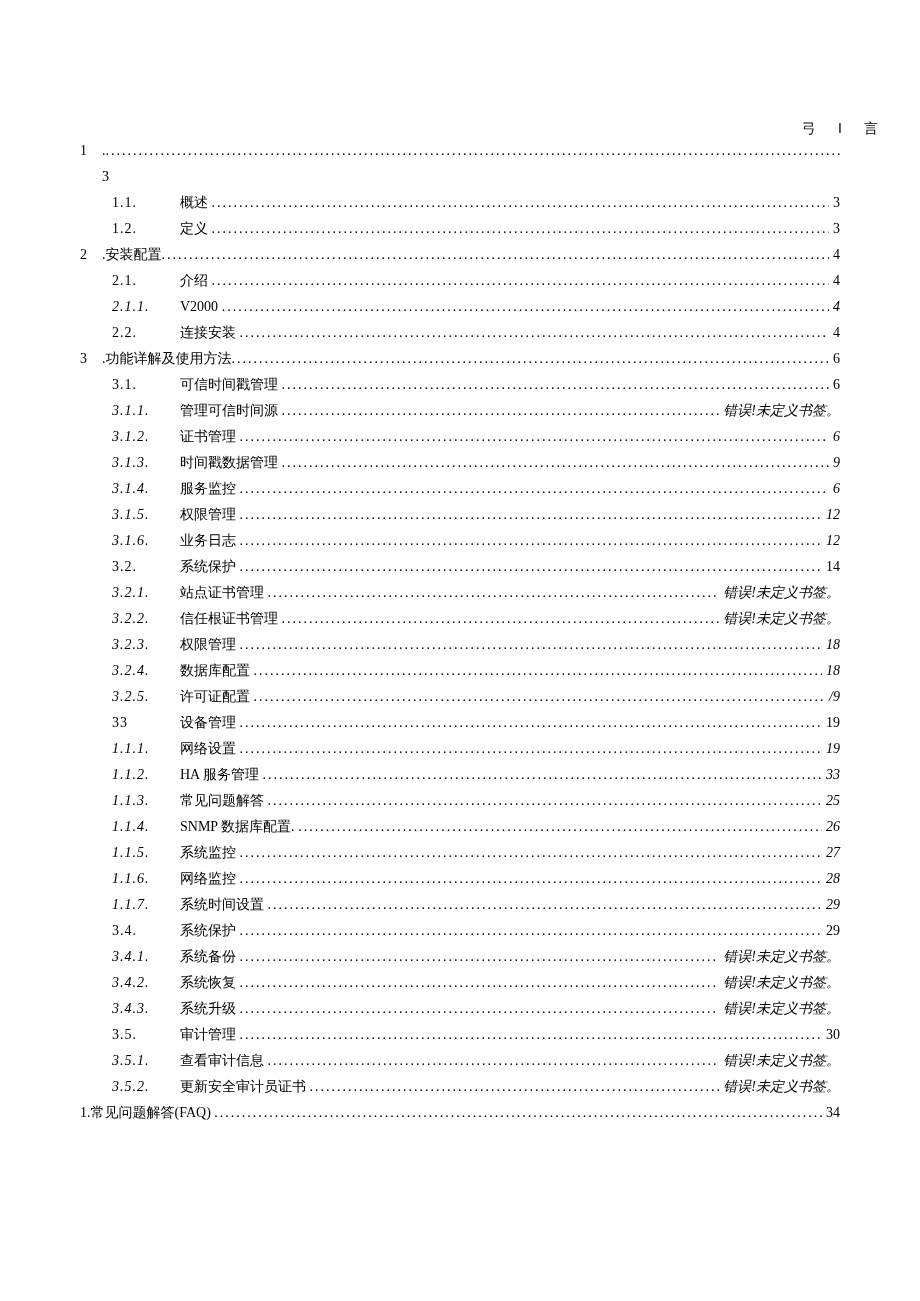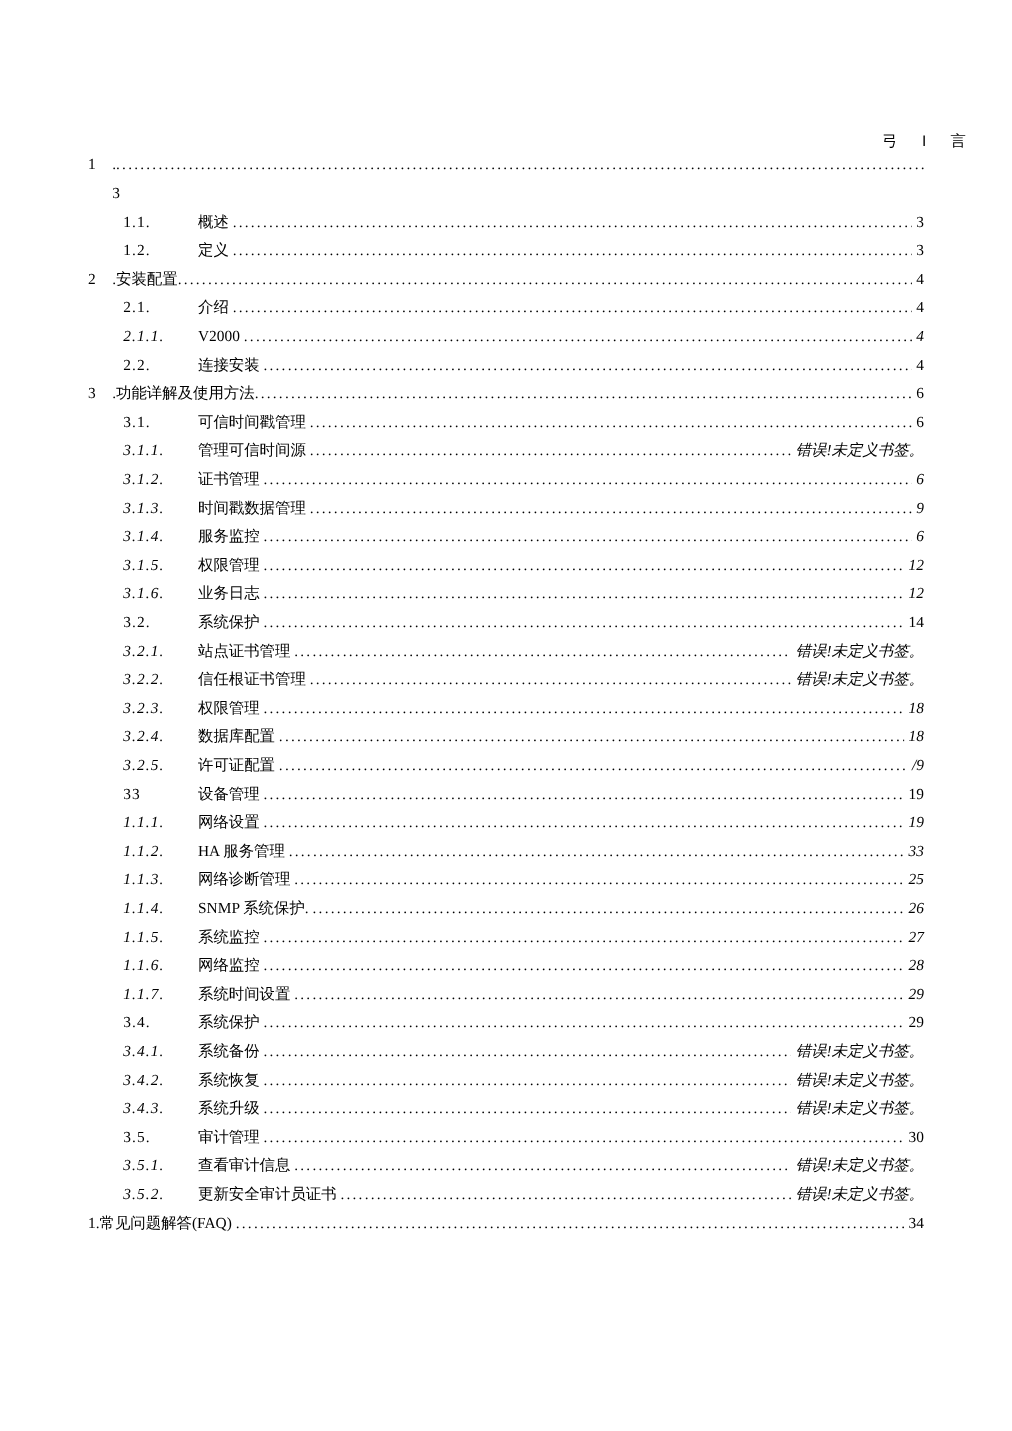--- a/index.html
+++ b/index.html
@@ -243,28 +243,28 @@
       </div>
       <div class="toc-line l2 indent-1">
         <span class="subnum italic">1.1.2.</span>
         <span class="title italic">HA 服务管理</span>
         <span class="title italic">&nbsp;</span>
         <span class="dots italic">........................................................................................................................................................................................................</span>
         <span class="pageno italic">33</span>
       </div>
       <div class="toc-line l2 indent-1">
         <span class="subnum italic">1.1.3.</span>
-        <span class="title italic">网络诊断管理</span>
+        <span class="title italic">常见问题解答</span>
         <span class="title italic">&nbsp;</span>
         <span class="dots italic">........................................................................................................................................................................................................</span>
         <span class="pageno italic">25</span>
       </div>
       <div class="toc-line l2 indent-1">
         <span class="subnum italic">1.1.4.</span>
-        <span class="title italic">SNMP 系统保护.</span>
+        <span class="title italic">SNMP 数据库配置.</span>
         <span class="title italic">&nbsp;</span>
         <span class="dots italic">........................................................................................................................................................................................................</span>
         <span class="pageno italic">26</span>
       </div>
       <div class="toc-line l2 indent-1">
         <span class="subnum italic">1.1.5.</span>
         <span class="title italic">系统监控</span>
         <span class="title italic">&nbsp;</span>
         <span class="dots italic">........................................................................................................................................................................................................</span>
         <span class="pageno italic">27</span>

